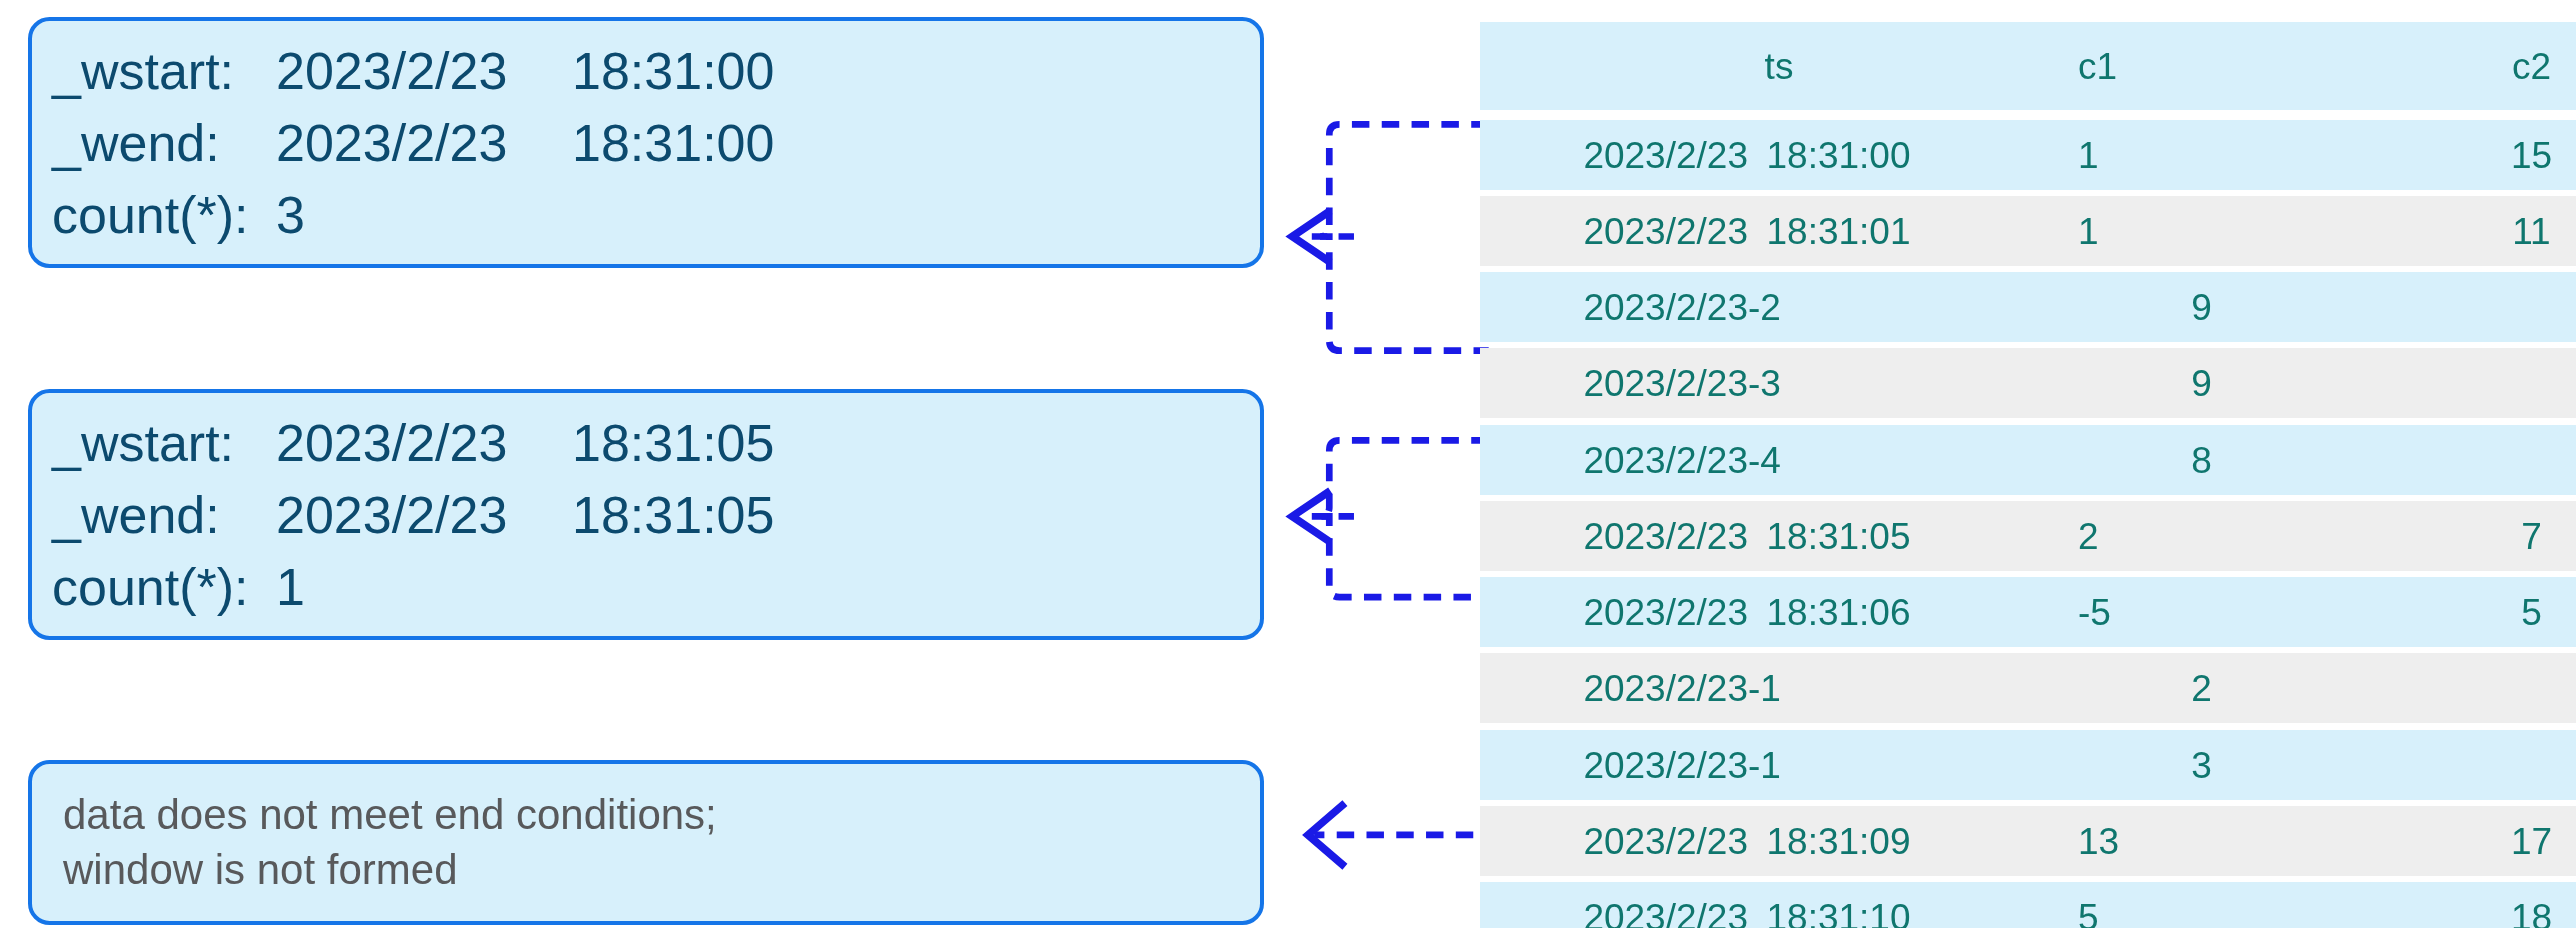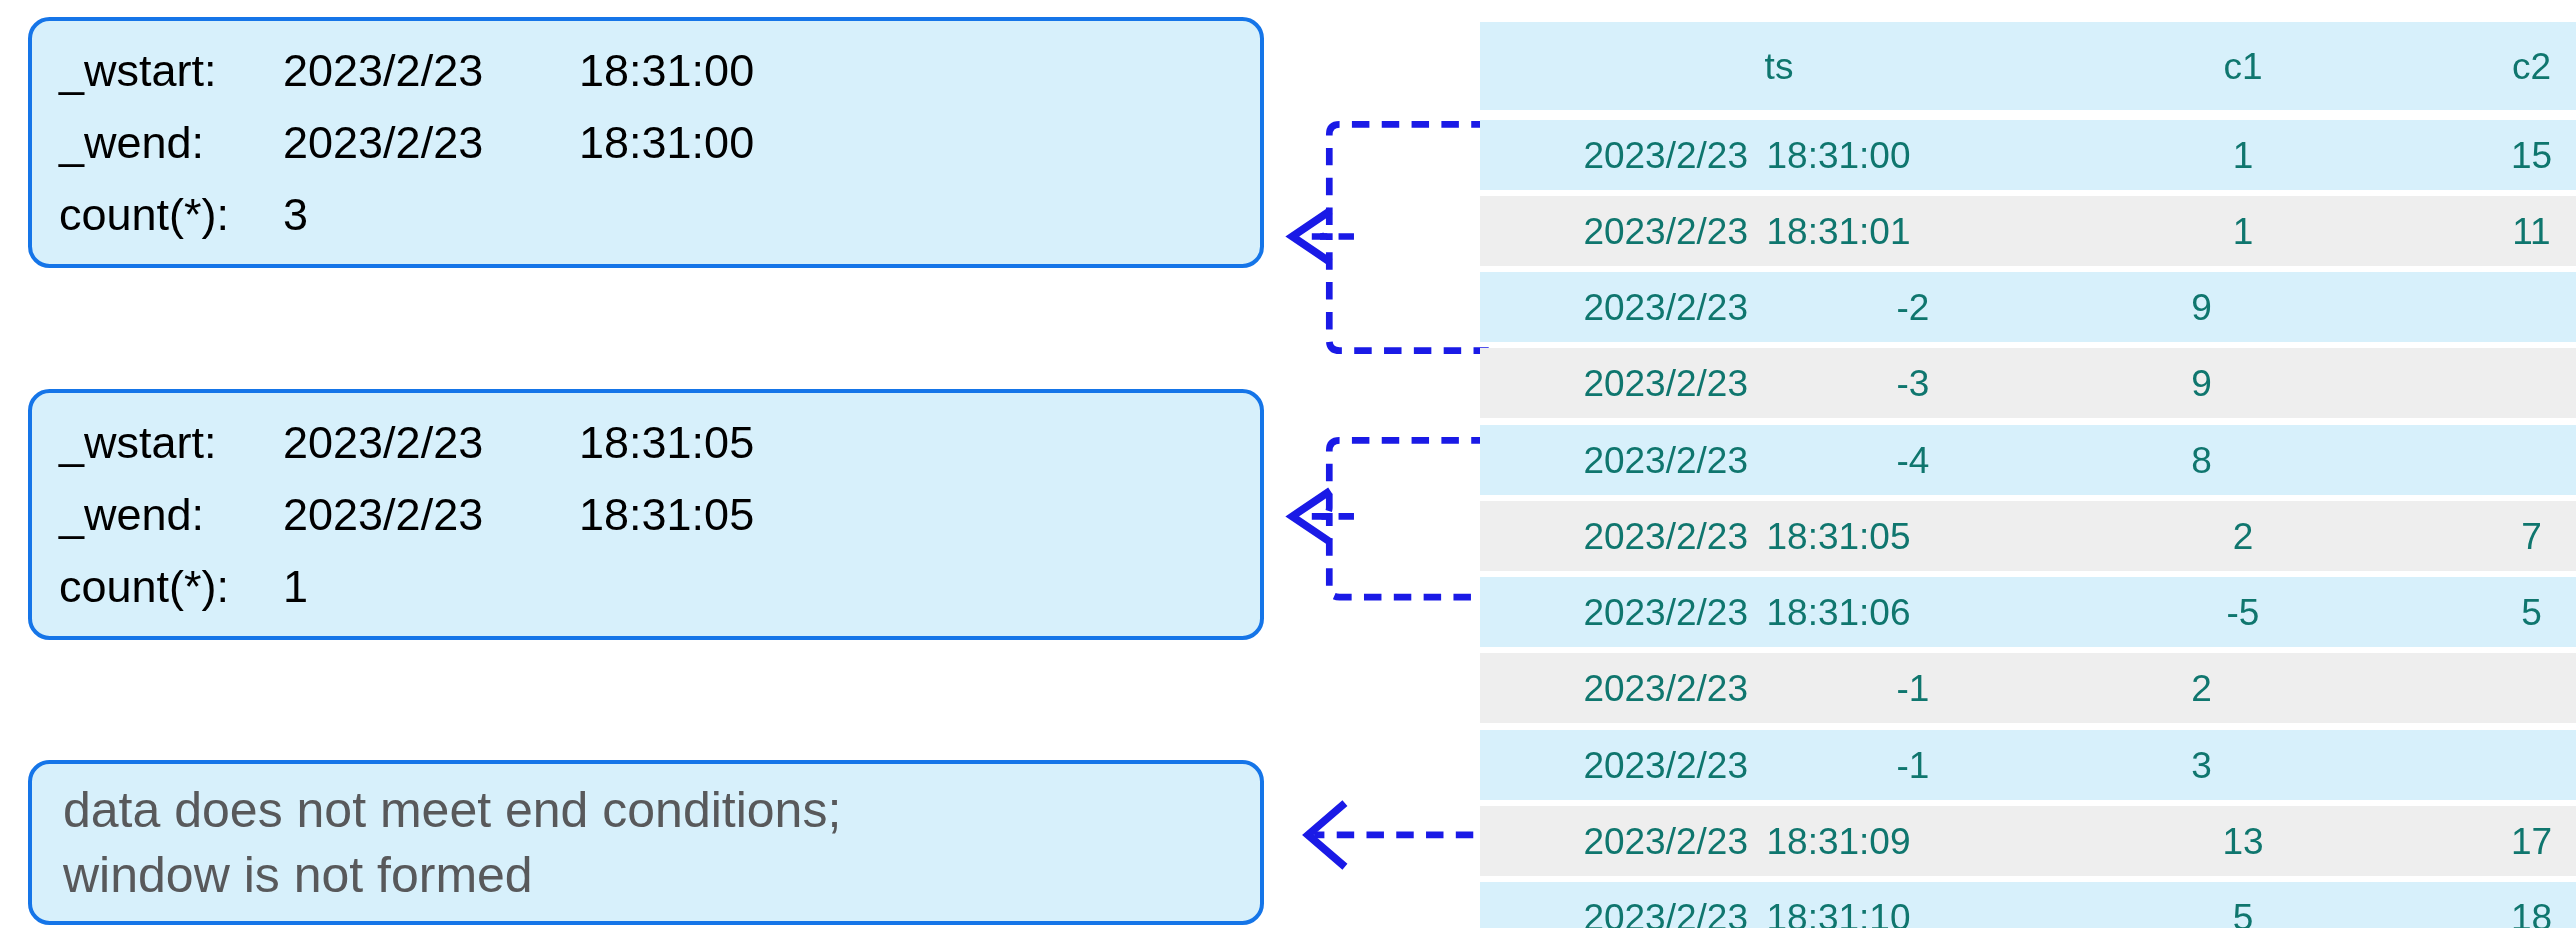--- a/index.html
+++ b/index.html
@@ -32,23 +32,23 @@
     justify-content: center;
   }
   #box-1 { left: 28px;  top: 17px;   width: 1236px; height: 251px; }
   #box-2 { left: 28px;  top: 389px;  width: 1236px; height: 251px; }
   #box-3 { left: 28px;  top: 760px; width: 1236px; height: 165px; }
 
   .kv-row {
     display: flex;
     align-items: baseline;
     height: 72px;
-    padding-left: 27px;
-    color: #000000;
-    font-size: 45px;
+    padding-left: 20px;
+    color: #0c4a6e;
+    font-size: 52px;
     line-height: 72px;
     white-space: nowrap;
   }
   .kv-label {
     width: 224px;
     flex: 0 0 224px;
   }
   .kv-date {
     width: 296px;
     flex: 0 0 296px;
@@ -57,21 +57,21 @@
     flex: 0 0 auto;
   }
   .kv-count-value {
     flex: 0 0 auto;
   }
 
   .note-text {
     padding-left: 31px;
     padding-right: 20.6px;
     color: #58595b;
-    font-size: 50px;
+    font-size: 42px;
     line-height: 1.30;
   }
   .note-line { display: block; white-space: nowrap; }
 
   
   #data-table {
     position: absolute;
     left: 1480px;
     top: 0px;
     width: 1239px;
@@ -101,21 +101,20 @@
     text-align: right;
     padding-right: 0px;
   }
   .cell-time {
     flex: 0 0 330px;
     text-align: left;
     padding-left: 18.5px;
   }
   .cell-c1 {
     flex: 0 0 330px;
-    text-align: center;
   }
   .cell-c2 {
     flex: 0 0 247px;
     text-align: center;
   }
   .head .cell-ts-label {
     flex: 0 0 598px;
     text-align: center;
   }
 

